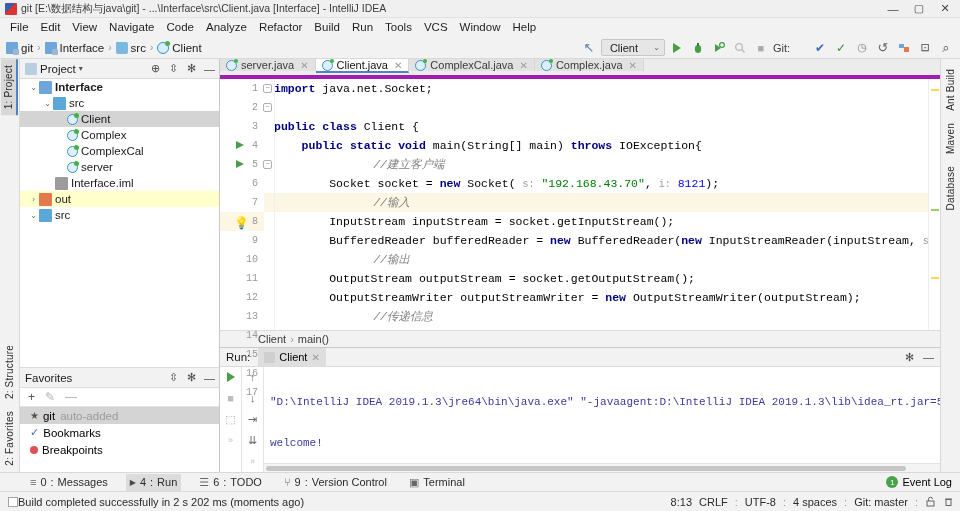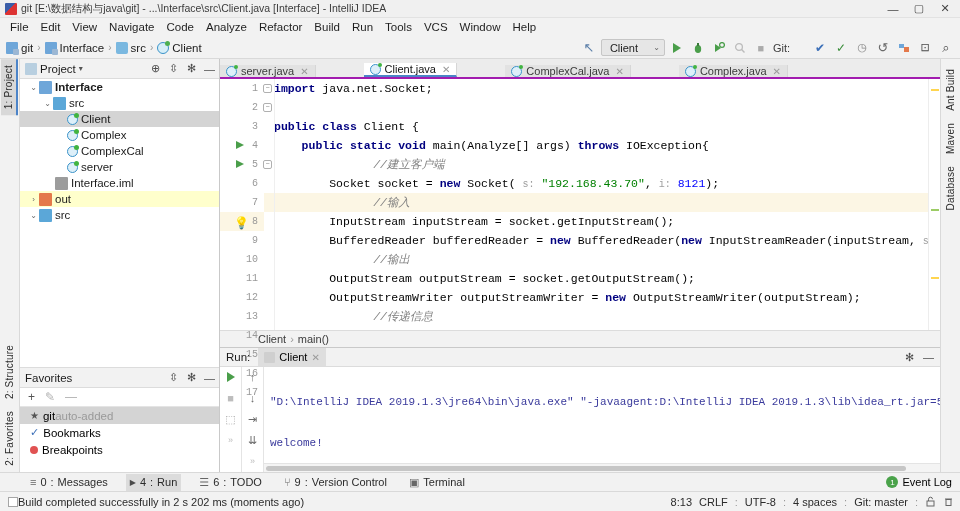--- a/index.html
+++ b/index.html
@@ -88,34 +88,34 @@
   .arrow { width: 11px; text-align: center; color: #6a6a6a; font-size: 8px; flex: none; }
   .ticon { width: 13px; height: 13px; margin-right: 3px; flex: none; position: relative; }
   .ticon.folder-src { background: #5ba7d8; border-radius: 1px; }
   .ticon.folder-out { background: #e4794b; border-radius: 1px; }
   .ticon.clz { border-radius: 50%; background: #ddeff9; border: 1.5px solid #3a93c9; width: 11px; height: 11px; margin-top:1px; }
   .ticon.clz:after { content:''; position:absolute; right:-2px; top:-2px; width:5px; height:5px; background:#41b441; border-radius:50%; }
   .ticon.mod { background:#6ea6d9; border-radius:1px; }
   .ticon.iml { background:#9c9c9c; border-radius:1px; }
   .tlabel { color: #1b1b1b; }
   .tlabel.b { font-weight: bold; }
-  .tlabel.dim { color: #9a9a9a; }
+  .tlabel.dim { color: #9a9a9a; padding-left: 5px; }
 
   .fav-panel { height: 105px; border-top: 1px solid #dcdcdc; display: flex; flex-direction: column; flex: none; background:#fff; }
   .fav-toolbar { height: 19px; display: flex; align-items: center; gap: 10px; padding-left: 8px; border-bottom: 1px solid #e4e4e4; color:#555; font-size: 12px; background:#fff;}
   .fav-list { flex: 1; font-size: 11.5px; }
   .fav-row { height: 17px; display: flex; align-items: center; padding-left: 10px; }
   .fav-row.sel { background: #d4d4d4; }
   .star { color: #555; font-size: 10px; margin-right: 4px; }
   .dot-red { width: 8px; height: 8px; border-radius: 50%; background: #e05252; margin-right: 4px; display:inline-block;}
   .chk-mark { color: #3b6fb8; font-size: 11px; margin-right: 4px; }
 
   
   .editor-col { flex: 1; display: flex; flex-direction: column; min-width: 0; }
-  .tabs { height: 20px; background: #ececec; display: flex; align-items: flex-end; flex: none; border-bottom: 2px solid #a21caf; gap: 48px; }
+  .tabs { height: 20px; background: #ececec; display: flex; align-items: flex-start; flex: none; border-bottom: 4px solid #a21caf; }
   .tab { display: flex; align-items: center; gap: 4px; padding: 0 6px; font-size: 11px; border-right: 1px solid #d6d6d6; color: #3b3b3b; background: #e2e2e2; }
   .tab.active { background: #fff; color: #111; border-bottom: 2px solid #4c84c8; }
   .tab .tico { width: 11px; height: 11px; border-radius: 50%; background: #ddeff9; border: 1.5px solid #3a93c9; position: relative; flex:none;}
   .tab .tico:after { content:''; position:absolute; right:-2px; top:-2px; width:4px; height:4px; background:#41b441; border-radius:50%; }
   .tab .x { color: #9a9a9a; font-size: 10px; margin-left: 2px; }
 
   .edit-area { flex: 1; display: flex; min-height: 0; background: #fff; position: relative; }
   .gutter { width: 44px; background: #fff; flex: none; position: relative; font-family: "Liberation Mono", monospace; font-size: 10px; color: #999; }
   .gline { height: 19px; line-height: 19px; text-align: right; padding-right: 6px; position: relative; }
   .gline.hl { background: #fcf6e4; }
@@ -398,21 +398,21 @@
             <div class="gline">14</div>
             <div class="gline">15</div>
             <div class="gline">16</div>
             <div class="gline">17</div>
           </div>
         <div class="codearea" id="codearea">
             <div class="fold-bar"></div>
             <div class="cline"><span class="kw">import</span><span> java.net.Socket;</span></div>
             <div class="cline">&nbsp;</div>
             <div class="cline"><span class="kw">public class </span><span>Client {</span></div>
-            <div class="cline"><span class="kw">    public static void </span><span>main(Analyze[] args) </span><span class="kw">throws</span><span> IOException{</span></div>
+            <div class="cline"><span class="kw">    public static void </span><span>main(String[] main) </span><span class="kw">throws</span><span> IOException{</span></div>
             <div class="cline"><span class="cmt">        //建立客户端</span></div>
             <div class="cline"><span>        Socket socket = </span><span class="kw">new</span><span> Socket( </span><span class="hint">s:</span><span> </span><span class="str">"192.168.43.70"</span><span>, </span><span class="hint">i:</span><span> </span><span class="num">8121</span><span>);</span></div>
             <div class="cline hl"><span class="cmt">        //输入</span></div>
             <div class="cline"><span>        InputStream inputStream = socket.getInputStream();</span></div>
             <div class="cline"><span>        BufferedReader bufferedReader = </span><span class="kw">new</span><span> BufferedReader(</span><span class="kw">new</span><span> InputStreamReader(inputStream, </span><span class="hint">s:</span></div>
             <div class="cline"><span class="cmt">        //输出</span></div>
             <div class="cline"><span>        OutputStream outputStream = socket.getOutputStream();</span></div>
             <div class="cline"><span>        OutputStreamWriter outputStreamWriter = </span><span class="kw">new</span><span> OutputStreamWriter(outputStream);</span></div>
             <div class="cline"><span class="cmt">        //传递信息</span></div>
           </div>

